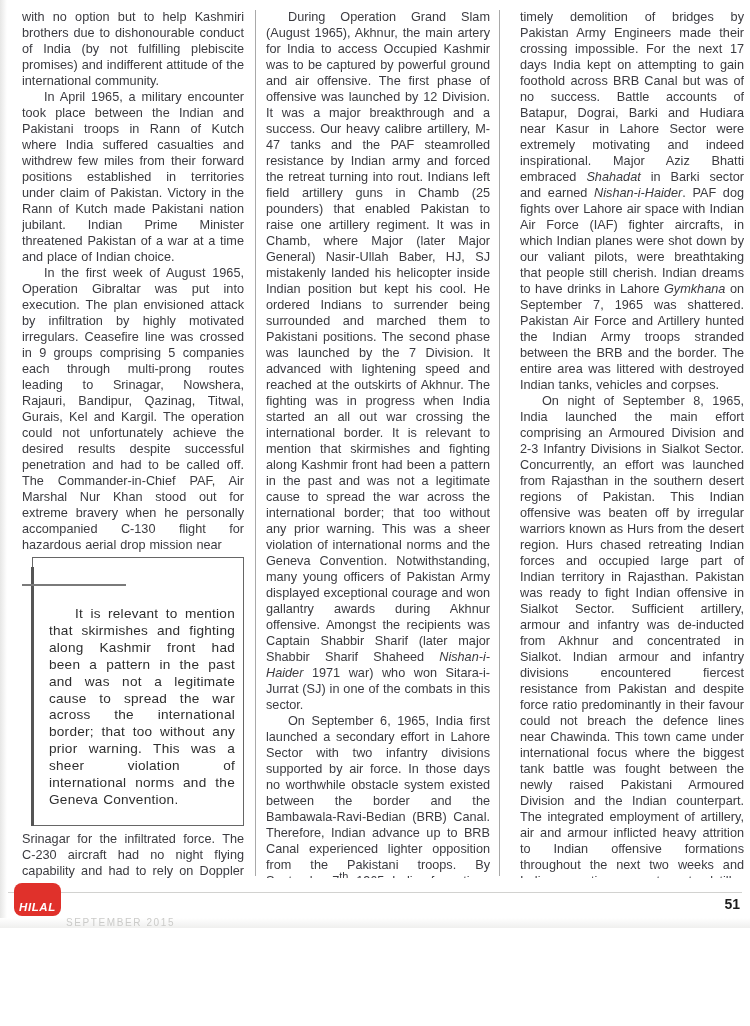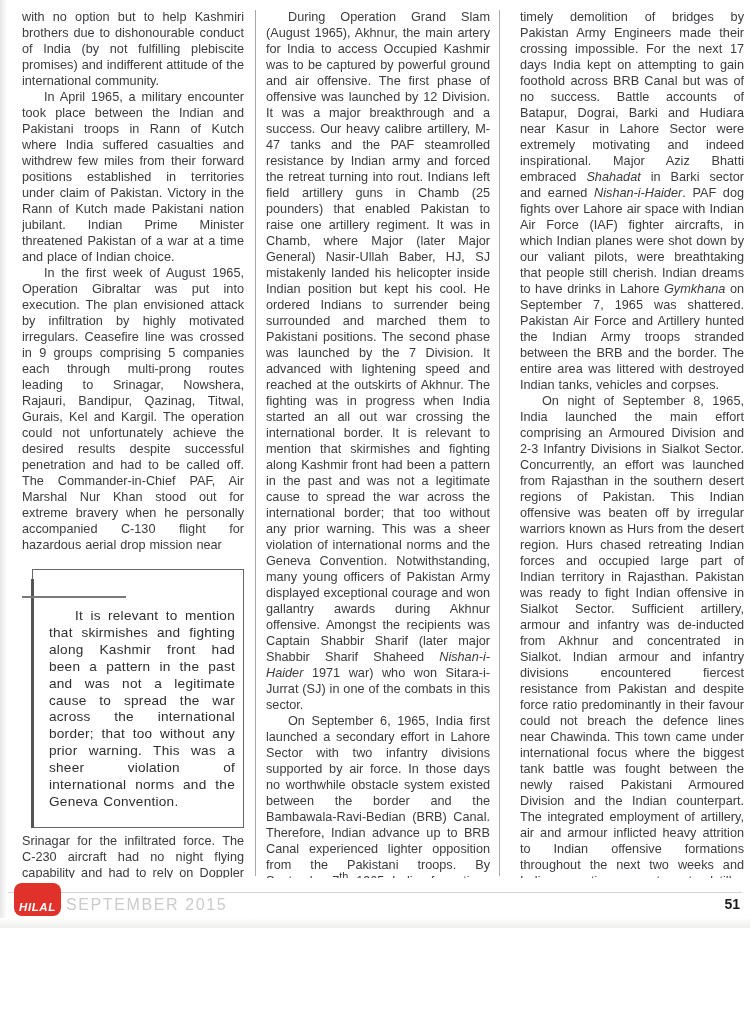--- a/index.html
+++ b/index.html
@@ -39,23 +39,23 @@
   .col p.cont { text-indent: 0; }
   .vrule {
     position: absolute; top: 10px; bottom: 52px; width: 1px;
     background: #a9a9a9;
   }
   .vrule-1 { left: 255px; }
   .vrule-2 { left: 499px; }
 
   .quote-box {
     position: relative;
-    margin: 16px 0 5px 10px;
+    margin: 4px 0 5px 10px;
     border: 1.5px solid #666666;
-    padding: 38px 8px 16px 16px;
+    padding: 48px 8px 16px 16px;
   }
   .quote-box .accent-v {
     position: absolute; left: -2px; top: 9px; bottom: -1px; width: 3px;
     background: #555555;
   }
   .quote-box .accent-h {
     position: absolute; left: -19px; top: 26px; width: 112px; height: 2px;
     background: #7a7a7a;
   }
   .quote-text {
@@ -78,23 +78,23 @@
     background: #e0312b;
     color: #ffffff;
     font-weight: bold;
     font-size: 11.5px;
     letter-spacing: 0.6px;
     padding: 18px 5px 3px 5px;
     border-radius: 8px;
     font-style: italic;
   }
   .issue-date {
-    position: absolute; left: 66px; bottom: 14px;
+    position: absolute; left: 66px; bottom: 0;
     color: #cbcbc9;
-    font-size: 16px;
+    font-size: 10px;
     letter-spacing: 1.6px;
   }
   .page-number {
     position: absolute; right: 10px; bottom: 16px;
     color: #1c1c1c;
     font-weight: bold;
     font-size: 14px;
   }
   i { font-style: italic; }
   sup { font-size: 11px; line-height: 0; }

